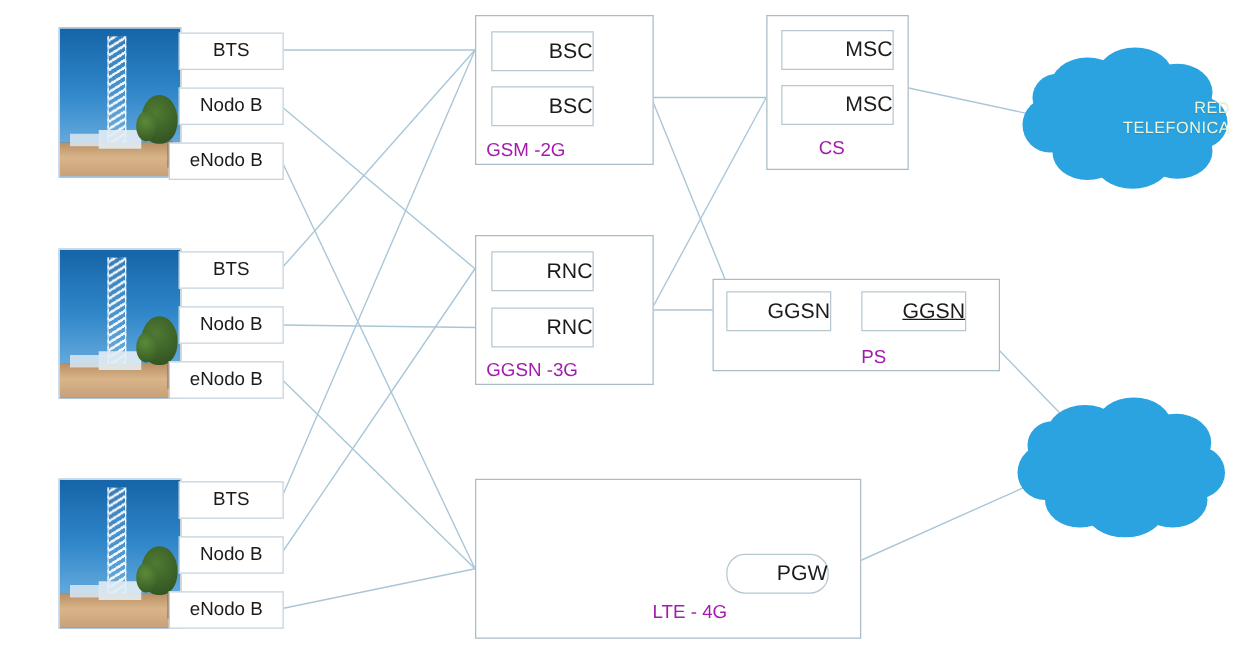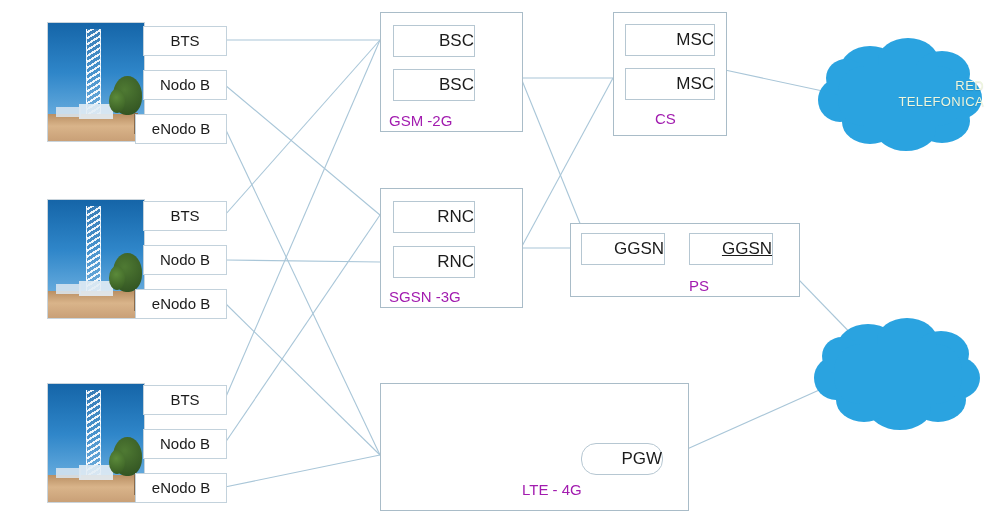--- a/index.html
+++ b/index.html
@@ -252,21 +252,21 @@
   <div class="rannode" style="left:135px; top:473px; width:90px;">eNodo B</div>
 
   <div class="domain-box" style="left:380px; top:12px; width:141px; height:118px;"></div>
   <div class="elem" style="left:393px; top:25px; width:80px;">BSC</div>
   <div class="elem" style="left:393px; top:69px; width:80px;">BSC</div>
   <div class="domain-label" style="left:389px; top:112px;">GSM -2G</div>
 
   <div class="domain-box" style="left:380px; top:188px; width:141px; height:118px;"></div>
   <div class="elem" style="left:393px; top:201px; width:80px;">RNC</div>
   <div class="elem" style="left:393px; top:246px; width:80px;">RNC</div>
-  <div class="domain-label" style="left:389px; top:288px;">SGSN -3G</div>
+  <div class="domain-label" style="left:389px; top:288px;">GGSN -3G</div>
 
   <div class="domain-box" style="left:380px; top:383px; width:307px; height:126px;"></div>
   <div class="elem" style="left:581px; top:443px; width:80px;border-radius:15px;">PGW</div>
   <div class="domain-label" style="left:522px; top:481px;">LTE - 4G</div>
 
   <div class="domain-box" style="left:613px; top:12px; width:112px; height:122px;"></div>
   <div class="elem" style="left:625px; top:24px; width:88px;">MSC</div>
   <div class="elem" style="left:625px; top:68px; width:88px;">MSC</div>
   <div class="domain-label" style="left:655px; top:110px;">CS</div>
 

